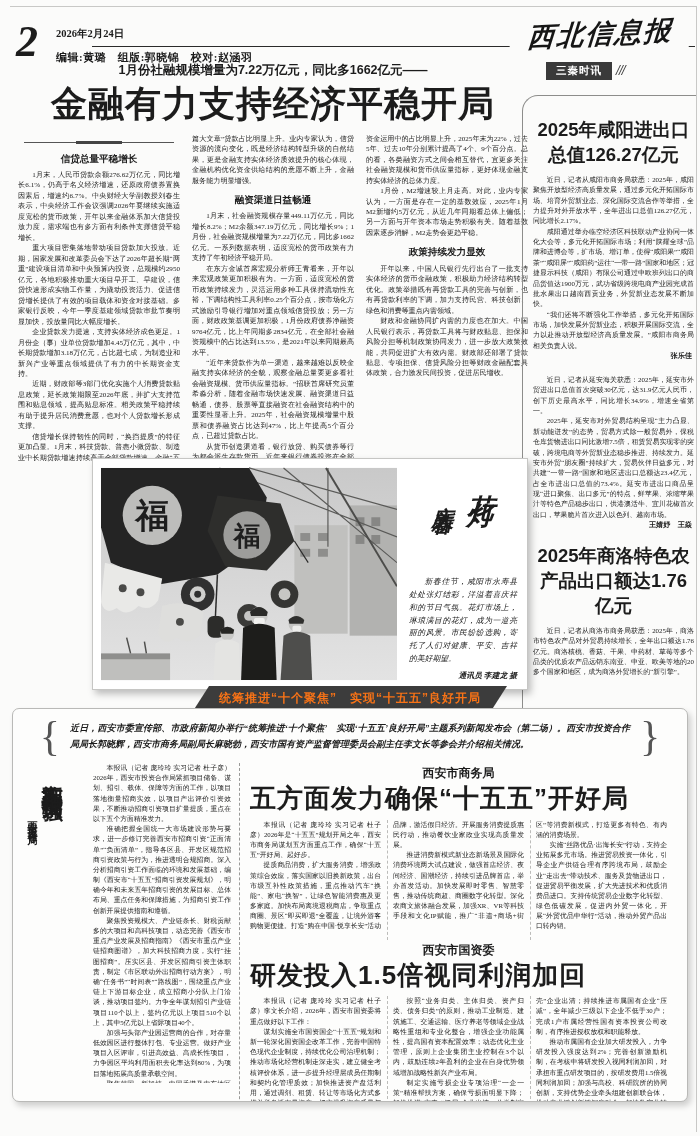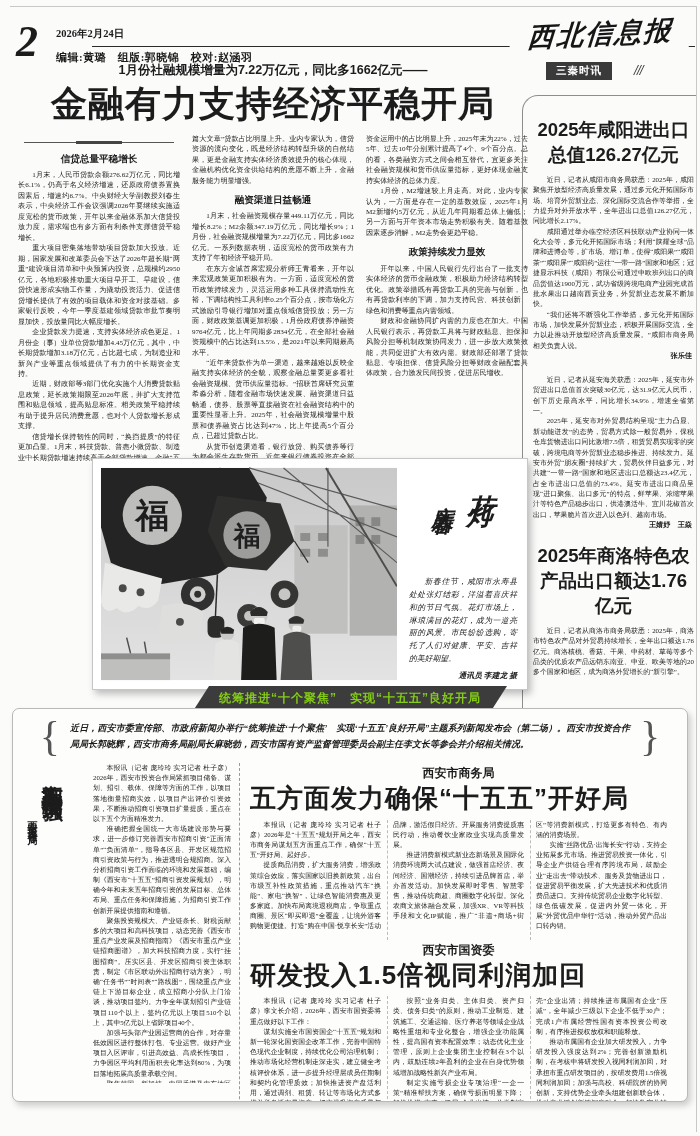--- a/index.html
+++ b/index.html
@@ -21,40 +21,40 @@
   .lead-article h1{margin:5px 0 10px;text-align:center;font-size:36px;font-weight:900;letter-spacing:1px;font-family:"Liberation Sans",sans-serif;line-height:1.1;}
   .main-body{height:336px;overflow:hidden;column-count:3;column-gap:12px;column-fill:auto;text-align:justify;font-size:7.1px;line-height:1.48;}
   .main-body p{margin:0;text-indent:2em;}
   .lead-par{font-weight:700;font-style:italic;text-indent:2em;padding:0 5px;font-size:7.6px;line-height:1.55;}
   .lead-divider{margin:7px auto 8px;width:150px;height:3px;position:relative;break-inside:avoid;}
   .lead-divider:before{content:"";position:absolute;left:0;right:0;top:1px;border-top:1px solid #555;}
   .lead-divider:after{content:"";position:absolute;left:52px;width:46px;top:0;height:3px;background:#444;}
   .sec h3{margin:7px 0 4px;text-align:center;font-size:9.6px;font-weight:900;font-family:"Liberation Sans",sans-serif;break-after:avoid;}
   
   .sidebar{position:absolute;left:522px;top:70px;width:174px;height:620px;border-left:1px solid #8d8d8b;border-top:1px solid #8d8d8b;border-top-left-radius:16px;box-sizing:border-box;padding:16px 2px 0 10px;overflow:hidden;margin-top:25px;}
-  .badge-wrap{position:absolute;left:540px;top:62px;background:#fbfbfa;padding:0 6px;display:flex;align-items:center;gap:22px;}
+  .badge-wrap{position:absolute;left:540px;top:62px;background:#fbfbfa;padding:0 6px;display:flex;align-items:center;gap:4px;}
   .badge{background:#3a3a3a;color:#fff;font-size:10.5px;font-weight:700;font-family:"Liberation Sans",sans-serif;padding:2px 10px;letter-spacing:1px;}
   .slashes{font-weight:900;font-style:italic;font-size:14px;color:#3a3a3a;letter-spacing:-1px;}
   .sb-art{margin-bottom:14px;}
   .sb-art h2{margin:6px 2px 7px;text-align:center;font-size:18.5px;font-weight:900;line-height:1.35;font-family:"Liberation Sans",sans-serif;}
   .sb-body{text-align:justify;font-size:6.9px;line-height:1.5;}
   .sb-body p{margin:0;text-indent:2em;}
   .sb-sign{text-align:right;font-weight:700;font-size:7.2px;padding-right:2px;}
   
   .photo-box{position:absolute;left:92px;top:458px;width:436px;height:232px;margin:0;background:#fff;border:1px solid #c6c6c4;box-shadow:3px 4px 7px rgba(0,0,0,.25);box-sizing:border-box;padding:8px;display:flex;}
   .photo-box svg{width:296px;height:214px;flex:0 0 auto;}
   .photo-cap{flex:1;padding:6px 2px 0 12px;display:flex;flex-direction:column;}
   .vtitle-wrap{display:flex;justify-content:center;gap:6px;height:96px;}
   .vt-left,.vt-right{writing-mode:vertical-rl;font-weight:700;font-style:italic;}
   .vt-right{font-size:27px;letter-spacing:6px;}
   .vt-left{font-size:21px;margin-top:16px;letter-spacing:4px;}
   .cap{margin:12px 0 0;font-size:7.8px;line-height:1.65;font-style:italic;text-align:justify;text-indent:2em;}
   .credit{margin-top:4px;text-align:right;font-size:7.8px;font-weight:700;font-style:italic;}
   
-  .banner{position:absolute;left:50%;transform:translateX(-50%);top:686px;background:#3c3c3c;color:#84cc16;font-size:12px;font-weight:700;font-family:"Liberation Sans",sans-serif;letter-spacing:1px;padding:4px 26px;clip-path:polygon(16px 0,100% 0,calc(100% - 16px) 100%,0 100%);white-space:nowrap;}
+  .banner{position:absolute;left:50%;transform:translateX(-50%);top:686px;background:#3c3c3c;color:#f97316;font-size:12px;font-weight:700;font-family:"Liberation Sans",sans-serif;letter-spacing:1px;padding:4px 26px;clip-path:polygon(16px 0,100% 0,calc(100% - 16px) 100%,0 100%);white-space:nowrap;}
   .bottom-box{position:absolute;left:12px;top:708px;width:676px;height:394px;border:1px solid #b9b9b7;border-radius:7px;box-shadow:3px 4px 6px rgba(0,0,0,.18);box-sizing:border-box;background:#fdfdfc;overflow:hidden;}
   .intro{display:flex;align-items:center;justify-content:center;padding:6px 26px 2px;gap:10px;}
   .brace{font-size:42px;font-weight:300;color:#555;line-height:1;}
   .intro p{margin:0;max-width:560px;font-size:9px;line-height:1.8;font-style:italic;font-weight:600;text-align:justify;}
   .bottom-grid{display:flex;padding:4px 20px 0 12px;}
   .invest{width:215px;border-right:1px dashed #9a9a98;padding-right:8px;box-sizing:border-box;}
   .vtitle-block{float:left;width:60px;height:238px;display:flex;margin:4px 8px 4px 0;}
   .v-sub{writing-mode:vertical-rl;font-size:10px;font-weight:700;margin-top:46px;letter-spacing:2px;font-family:"Liberation Sans",sans-serif;}
   .v-main{writing-mode:vertical-rl;font-size:21px;font-weight:900;letter-spacing:2px;font-family:"Liberation Sans",sans-serif;line-height:1.3;}
   .invest-body{text-align:justify;font-size:6.8px;line-height:1.5;height:320px;overflow:hidden;}

